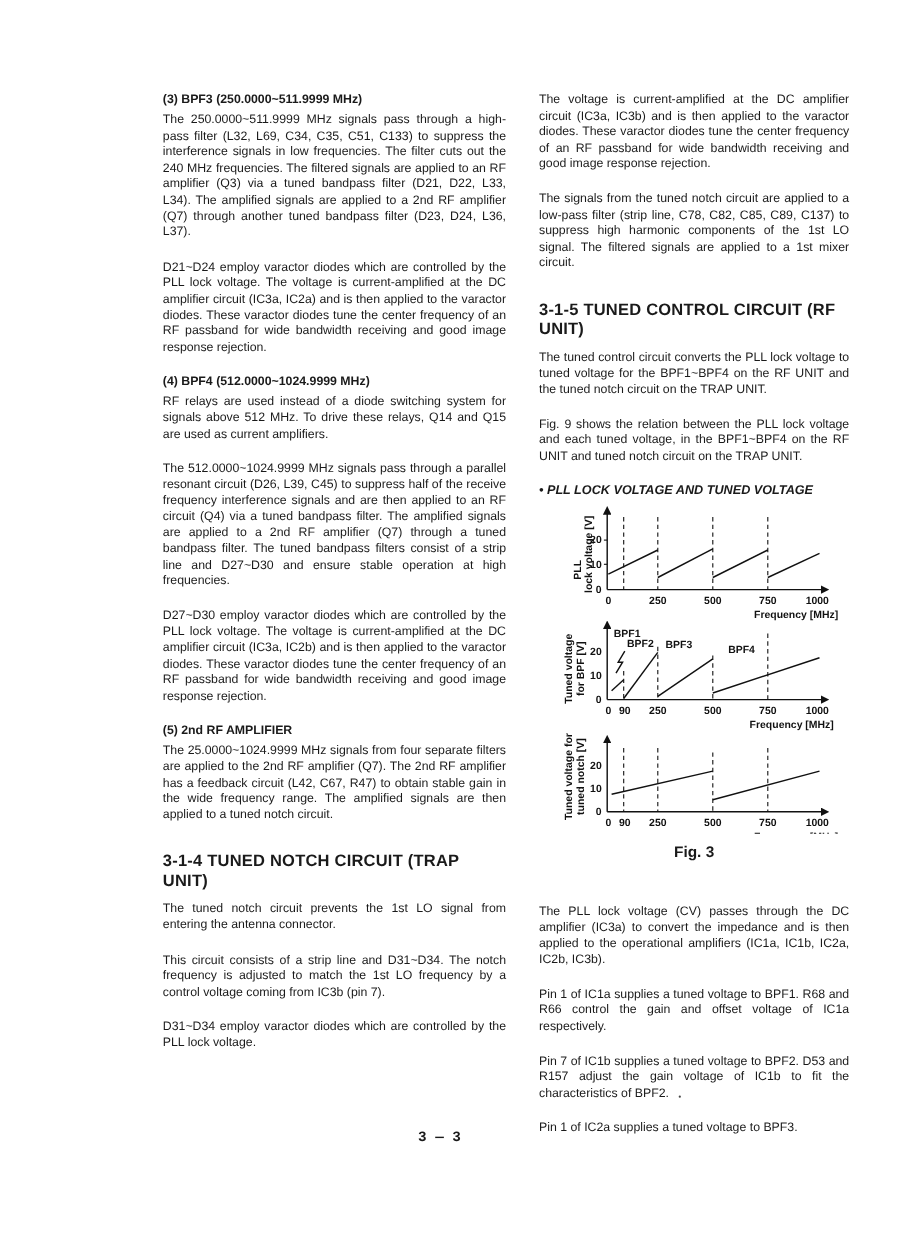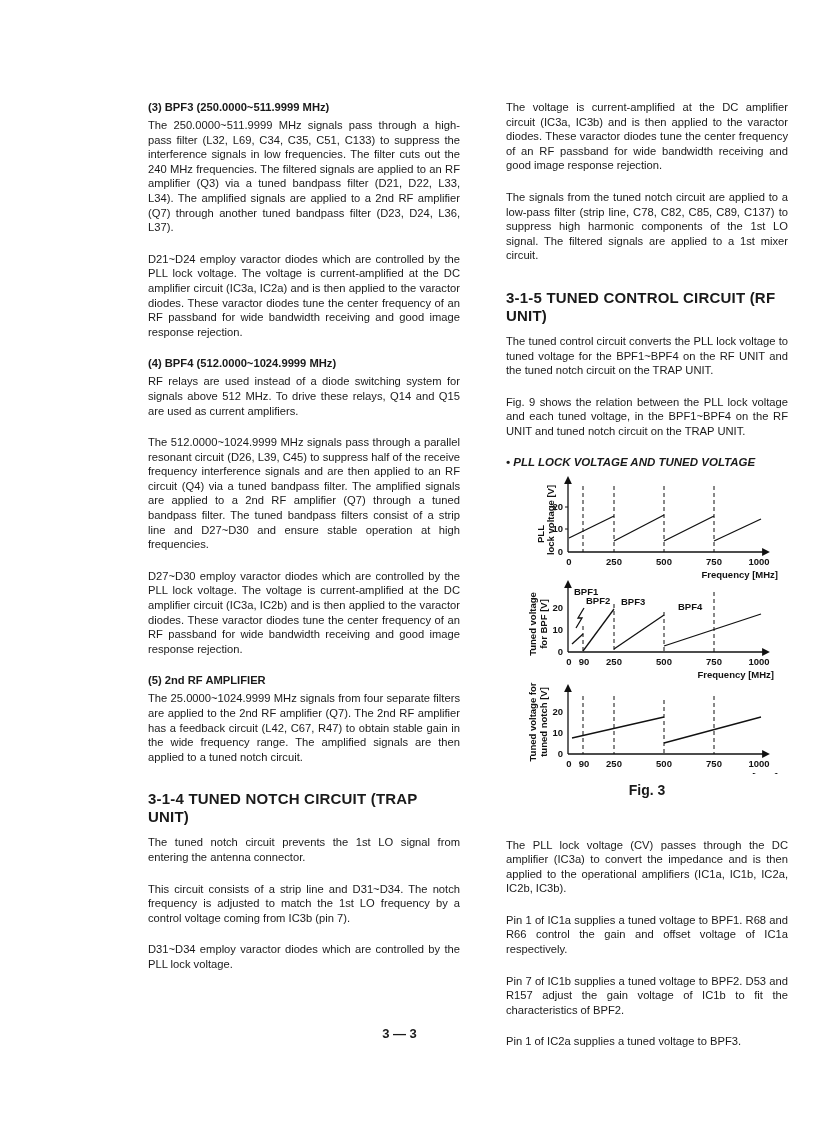--- a/index.html
+++ b/index.html
@@ -1,29 +1,29 @@
 <!DOCTYPE html>
 <html><head>
 <meta charset="utf-8">
 <style>
   html, body { margin:0; padding:0; background:#ffffff; }
   body { width:815px; height:1122px; position:relative; overflow:hidden;
          font-family:"Liberation Sans", sans-serif; color:#1a1a1a; }
-  .col { position:absolute; top:100px; }
+  .col { position:absolute; top:84px; }
   .col-left { left:148px; width:312px; }
-  .col-right { left:490px; width:282px;margin-left:16px; }
+  .col-right { left:490px; width:282px; }
   p { margin:0 0 17px 0; font-size:11.2px; line-height:14.6px; text-align:justify; }
   h4 { margin:0 0 4px 0; font-size:11.2px; font-weight:bold; line-height:14px; }
   h3 { margin:0 0 9px 0; font-size:15px; font-weight:bold; line-height:18px; letter-spacing:0.2px; }
   .gap-h3 { margin-top:26px; }
   .bullet-title { font-size:11.5px; font-weight:bold; margin:0 0 6px 0;font-style:italic; }
   .chart { display:block; }
   .fig-caption { text-align:center; font-size:14px; font-weight:bold; margin:8px 0 40px 0; }
   .page-num { position:absolute; top:1026px; left:0; width:799px; text-align:center;
-              font-size:13px; font-weight:bold; }
+              font-size:13px; font-weight:bold;font-family:Liberation Mono, monospace; }
   .dot { position:absolute; left:617px; top:996px; width:2px; height:2px; background:#444; border-radius:1px; }
 </style>
 </head>
 <body>
 
 <div class="col col-left">
   <h4>(3) BPF3 (250.0000~511.9999 MHz)</h4>
   <p>The 250.0000~511.9999 MHz signals pass through a high-pass filter (L32, L69, C34, C35, C51, C133) to suppress the interference signals in low frequencies. The filter cuts out the 240 MHz frequencies. The filtered signals are applied to an RF amplifier (Q3) via a tuned bandpass filter (D21, D22, L33, L34). The amplified signals are applied to a 2nd RF amplifier (Q7) through another tuned bandpass filter (D23, D24, L36, L37).</p>
   <p>D21~D24 employ varactor diodes which are controlled by the PLL lock voltage. The voltage is current-amplified at the DC amplifier circuit (IC3a, IC2a) and is then applied to the varactor diodes. These varactor diodes tune the center frequency of an RF passband for wide bandwidth receiving and good image response rejection.</p>
 

